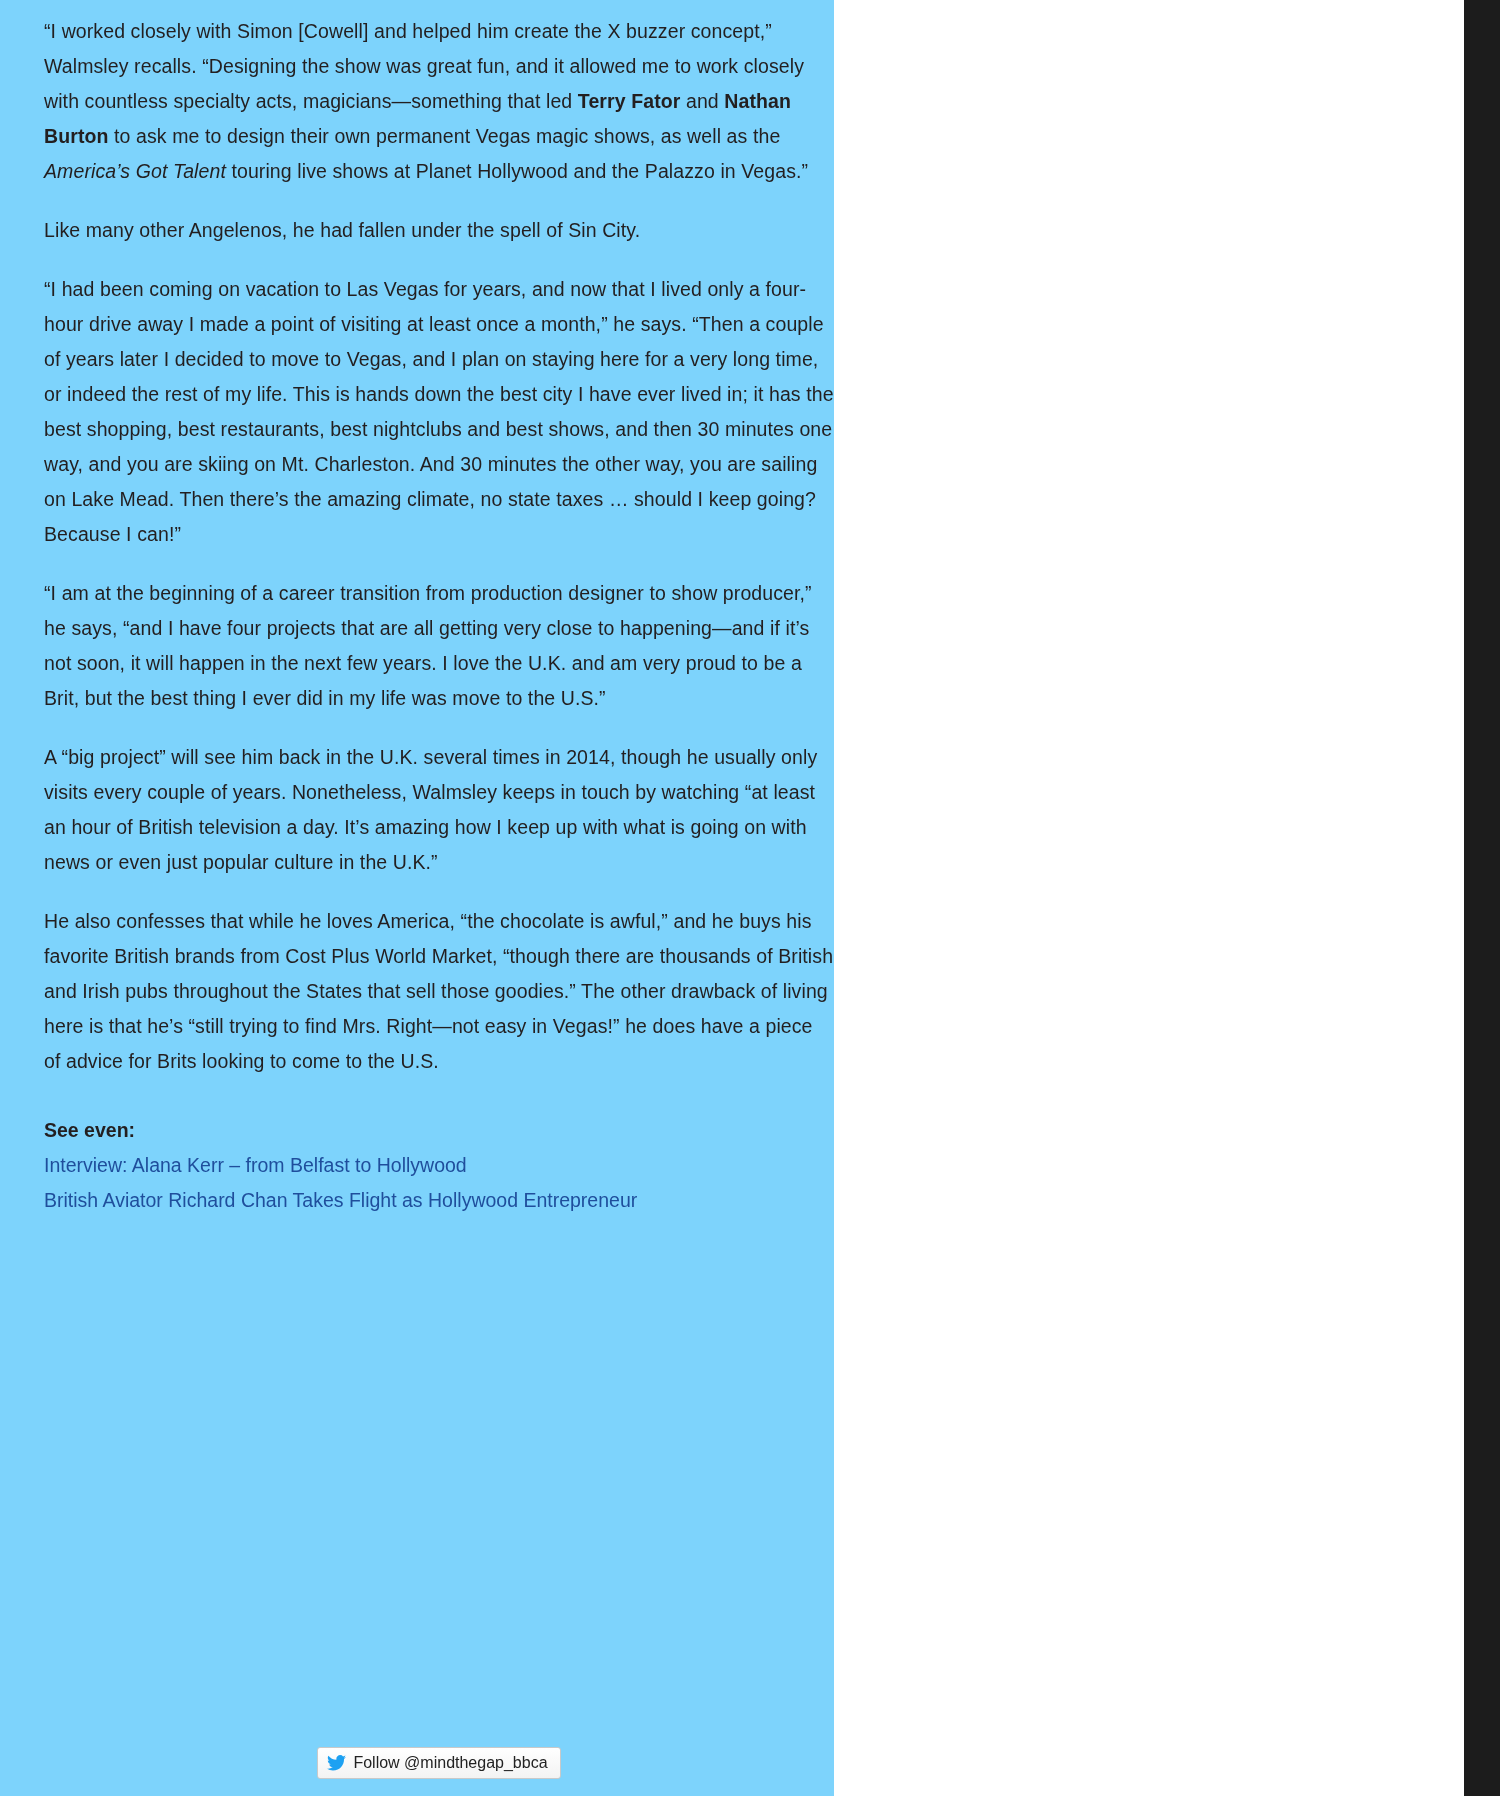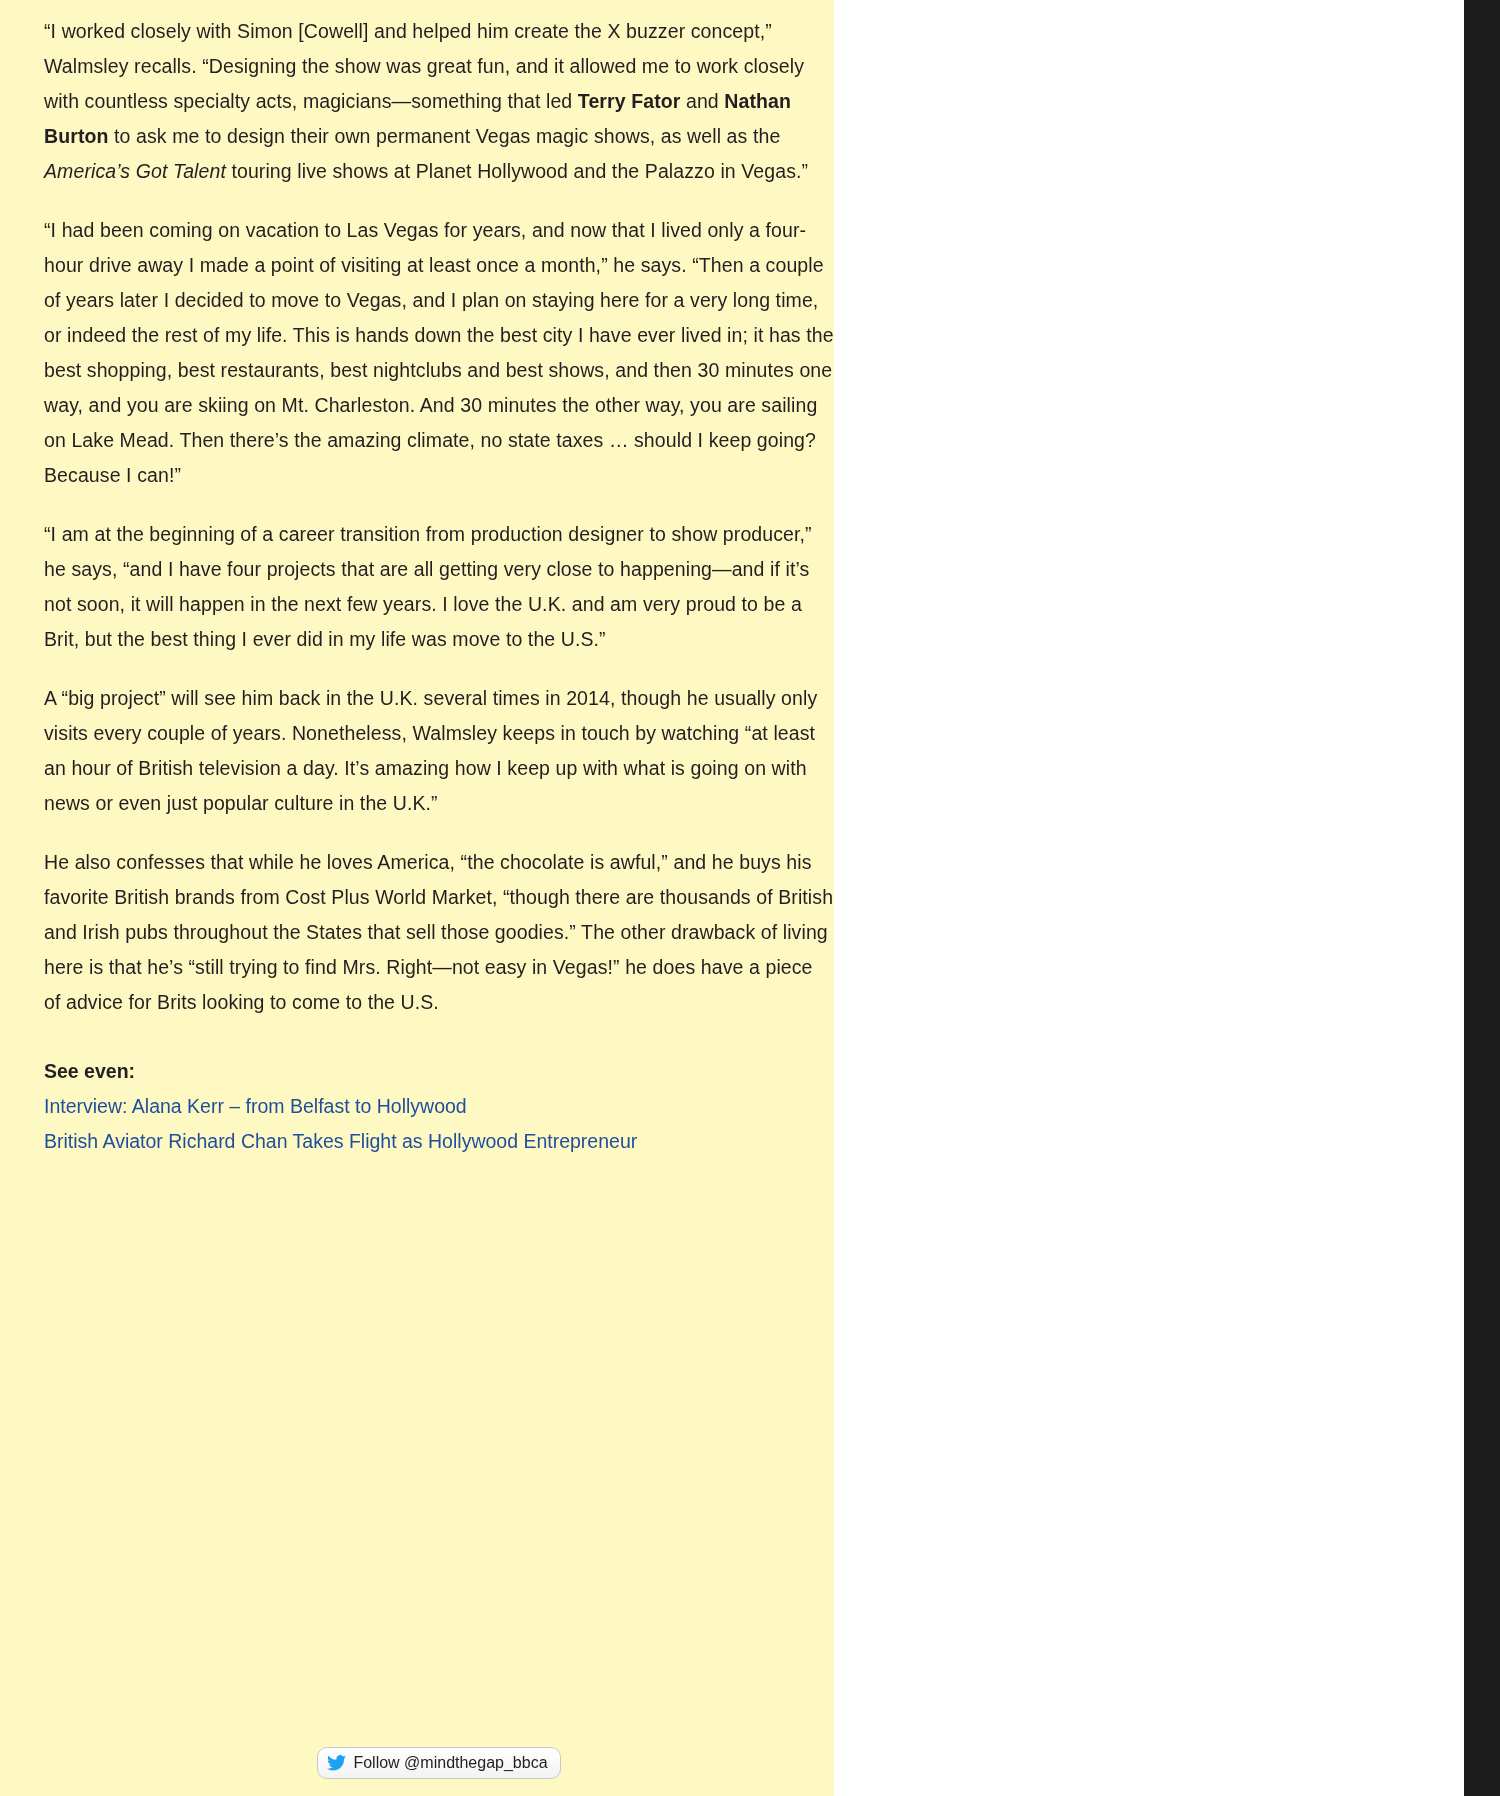--- a/index.html
+++ b/index.html
@@ -18,21 +18,21 @@
     min-height: 1796px;
     background: #1c1c1c;
     box-sizing: border-box;
   }
   .canvas {
     position: absolute;
     left: 0;
     top: 0;
     width: 1464px;
     min-height: 1796px;
-    background: #fef9c3;
+    background: #7dd3fc;
   }
   .content {
     position: absolute;
     left: 44px;
     top: 0;
     width: 790px;
   }
   p.para {
     font-size: 19.5px;
     line-height: 35px;
@@ -69,21 +69,21 @@
     width: 790px;
     display: flex;
     justify-content: center;
   }
   .follow-btn {
     display: inline-flex;
     align-items: center;
     gap: 7px;
     border: 1px solid #c9c9c9;
     background: linear-gradient(#ffffff, #f3f3f3);
-    border-radius: 10px;
+    border-radius: 3px;
     padding: 5px 12px 5px 9px;
     font-size: 16px;
     color: #222222;
     cursor: pointer;
     line-height: 20px;
   }
   .twitter-bird {
     display: inline-block;
     width: 19px;
     height: 16px;
@@ -113,20 +113,21 @@
   <div class="canvas">
 
     <div class="right-gutter"></div>
 
     <div class="content">
 
       <p class="para">
         <span>“I worked closely with Simon [Cowell] and helped him create the X buzzer concept,” Walmsley recalls. “Designing the show was great fun, and it allowed me to work closely with countless specialty acts, magicians—something that led </span><span class="b">Terry Fator</span><span> and </span><span class="b">Nathan Burton</span><span> to ask me to design their own permanent Vegas magic shows, as well as the </span><span class="i">America’s Got Talent</span><span> touring live shows at Planet Hollywood and the Palazzo in Vegas.”</span>
       </p>
 
+      <p class="para">Like many other Angelenos, he had fallen under the spell of Sin City.</p>
 
       <p class="para">“I had been coming on vacation to Las Vegas for years, and now that I lived only a four-hour drive away I made a point of visiting at least once a month,” he says. “Then a couple of years later I decided to move to Vegas, and I plan on staying here for a very long time, or indeed the rest of my life. This is hands down the best city I have ever lived in; it has the best shopping, best restaurants, best nightclubs and best shows, and then 30 minutes one way, and you are skiing on Mt. Charleston. And 30 minutes the other way, you are sailing on Lake Mead. Then there’s the amazing climate, no state taxes … should I keep going? Because I can!”</p>
 
 
       <p class="para">“I am at the beginning of a career transition from production designer to show producer,” he says, “and I have four projects that are all getting very close to happening—and if it’s not soon, it will happen in the next few years. I love the U.K. and am very proud to be a Brit, but the best thing I ever did in my life was move to the U.S.”</p>
 
       <p class="para">A “big project” will see him back in the U.K. several times in 2014, though he usually only visits every couple of years. Nonetheless, Walmsley keeps in touch by watching “at least an hour of British television a day. It’s amazing how I keep up with what is going on with news or even just popular culture in the U.K.”</p>
 
       <p class="para">He also confesses that while he loves America, “the chocolate is awful,” and he buys his favorite British brands from Cost Plus World Market, “though there are thousands of British and Irish pubs throughout the States that sell those goodies.” The other drawback of living here is that he’s “still trying to find Mrs. Right—not easy in Vegas!” he does have a piece of advice for Brits looking to come to the U.S.</p>
 

